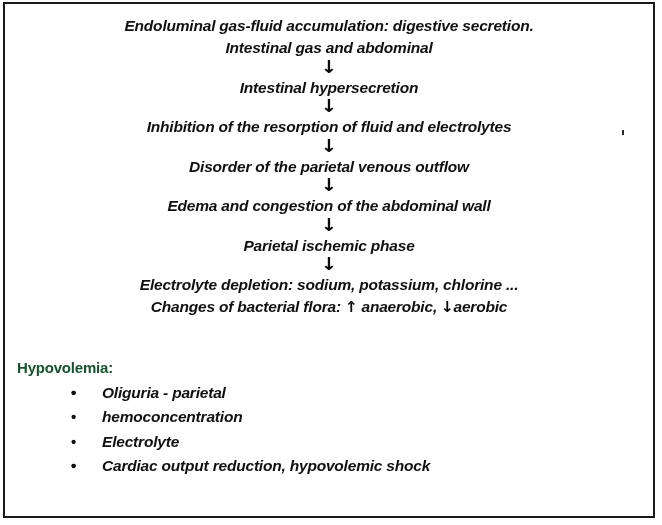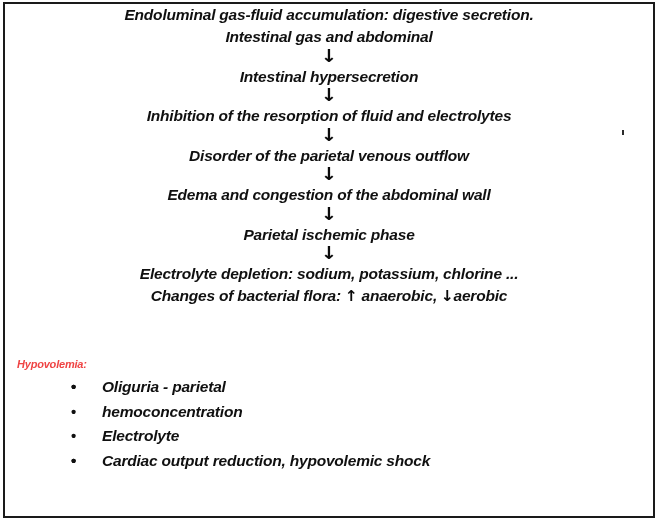--- a/index.html
+++ b/index.html
@@ -23,21 +23,21 @@
     height: 516px;
     border: 2px solid #1a1a1a;
     background: #ffffff;
     box-sizing: border-box;
   }
   #flow {
     position: absolute;
     left: 0;
     top: 0;
     width: 648px;
-    padding-top: 0;
+    padding-top: 11px;
     box-sizing: border-box;
   }
   .step {
     text-align: center;
     font-style: italic;
     font-weight: bold;
     font-size: 15.5px;
     letter-spacing: -0.2px;
     color: #101010;
     line-height: 1.45;
@@ -71,24 +71,23 @@
     display: inline-block;
     transform: scaleX(1.05);
   }
   #hypo-section {
     position: absolute;
     left: 12px;
     top: 353px;
     width: 630px;
   }
   #hypo-label {
-    font-style: italic;
     font-weight: bold;
-    font-size: 11px;
-    color: #ef4444;
+    font-size: 15px;
+    color: #14532d;
     letter-spacing: -0.2px;
     line-height: 1.4;
   }
   #bullet-list {
     list-style: none;
     margin: 3px 0 0 0;
     padding: 0;
   }
   .bullet-item {
     position: relative;

